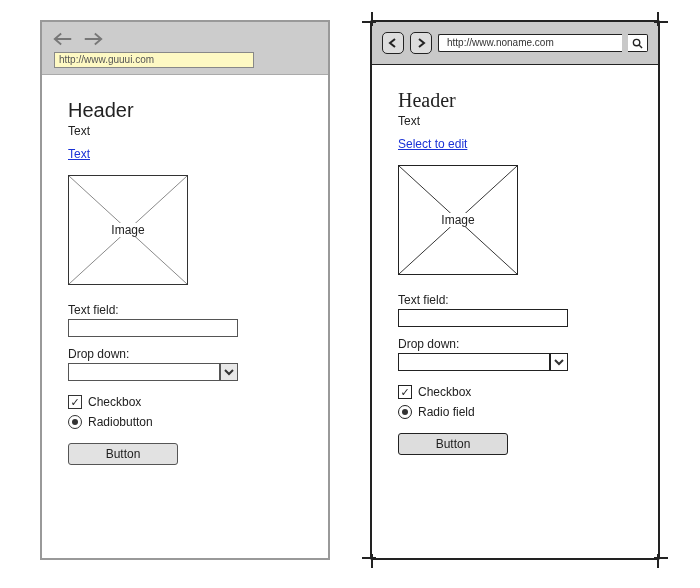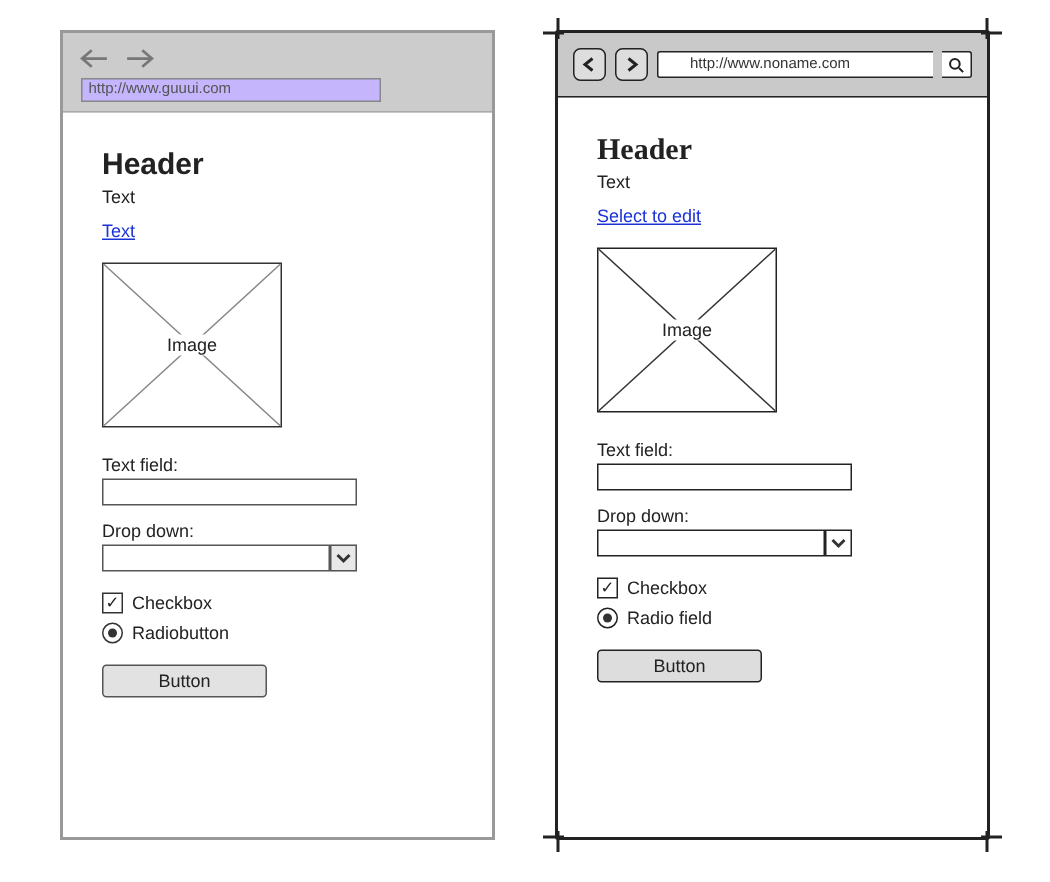--- a/index.html
+++ b/index.html
@@ -29,26 +29,26 @@
   }
   .clean .toolbar {
     background: #ccc;
     padding: 8px 10px 6px 10px;
     border-bottom: 1px solid #aaa;
   }
   .clean .navrow { display:flex; gap:8px; align-items:center; margin-bottom:4px; }
   .clean .arrow { width:22px; height:18px; fill:none; stroke:#777; stroke-width:2; }
   .clean .urlbar {
     width: 200px; height:16px;
-    background:#c4b5fd; border:1px solid #888;
+    background:#fef9c3; border:1px solid #888;
     font-size:10px; color:#555; padding:0 4px; line-height:14px;
     margin-left: 2px;
   }
   .content { padding: 18px 26px; }
-  h2.header { font-size:20px; font-weight:bold; margin:6px 0 0 0; }
+  h2.header { font-size:20px; font-weight:normal; margin:6px 0 0 0; }
   .text { margin:2px 0 8px 0; font-size:12px; }
   .link { color:#1a32d6; text-decoration:underline; font-size:12px; cursor:pointer; }
   .imgbox {
     width:120px; height:110px; border:1px solid #333;
     margin:14px 0 18px 0; position:relative;
     display:flex; align-items:center; justify-content:center;
     font-size:12px;
   }
   .imgbox svg { position:absolute; top:0; left:0; width:100%; height:100%; }
   .label { font-size:12px; margin-top:6px; }
@@ -89,21 +89,21 @@
     border-bottom:1.5px solid #222;
     display:flex; align-items:center; gap:6px;
   }
   .sketch .navbtn {
     width:22px;height:22px;border:1.5px solid #222;border-radius:5px;
     display:flex;align-items:center;justify-content:center;background:#ddd;
   }
   .sketch .navbtn svg{width:12px;height:12px;stroke:#222;stroke-width:2;fill:none;}
   .sketch .urlbar {
     flex:1; height:18px; border:1.5px solid #222; background:#fff; border-radius:2px;
-    font-size:10px; padding:0 21px; line-height:16px; color:#333;
+    font-size:10px; padding:0 8px; line-height:16px; color:#333;
     display:flex; align-items:center;
   }
   .sketch .searchbtn {
     width:20px;height:18px;border:1.5px solid #222;border-left:none;border-radius:0 2px 2px 0;
     display:flex;align-items:center;justify-content:center;background:#fff;
   }
   .sketch .searchbtn svg{width:11px;height:11px;stroke:#222;stroke-width:1.5;fill:none;}
   .sketch .content { padding:18px 26px; }
   .sketch h2.header { font-family:"Comic Sans MS",cursive; }
   .sketch .imgbox { border:1.5px solid #222; }

